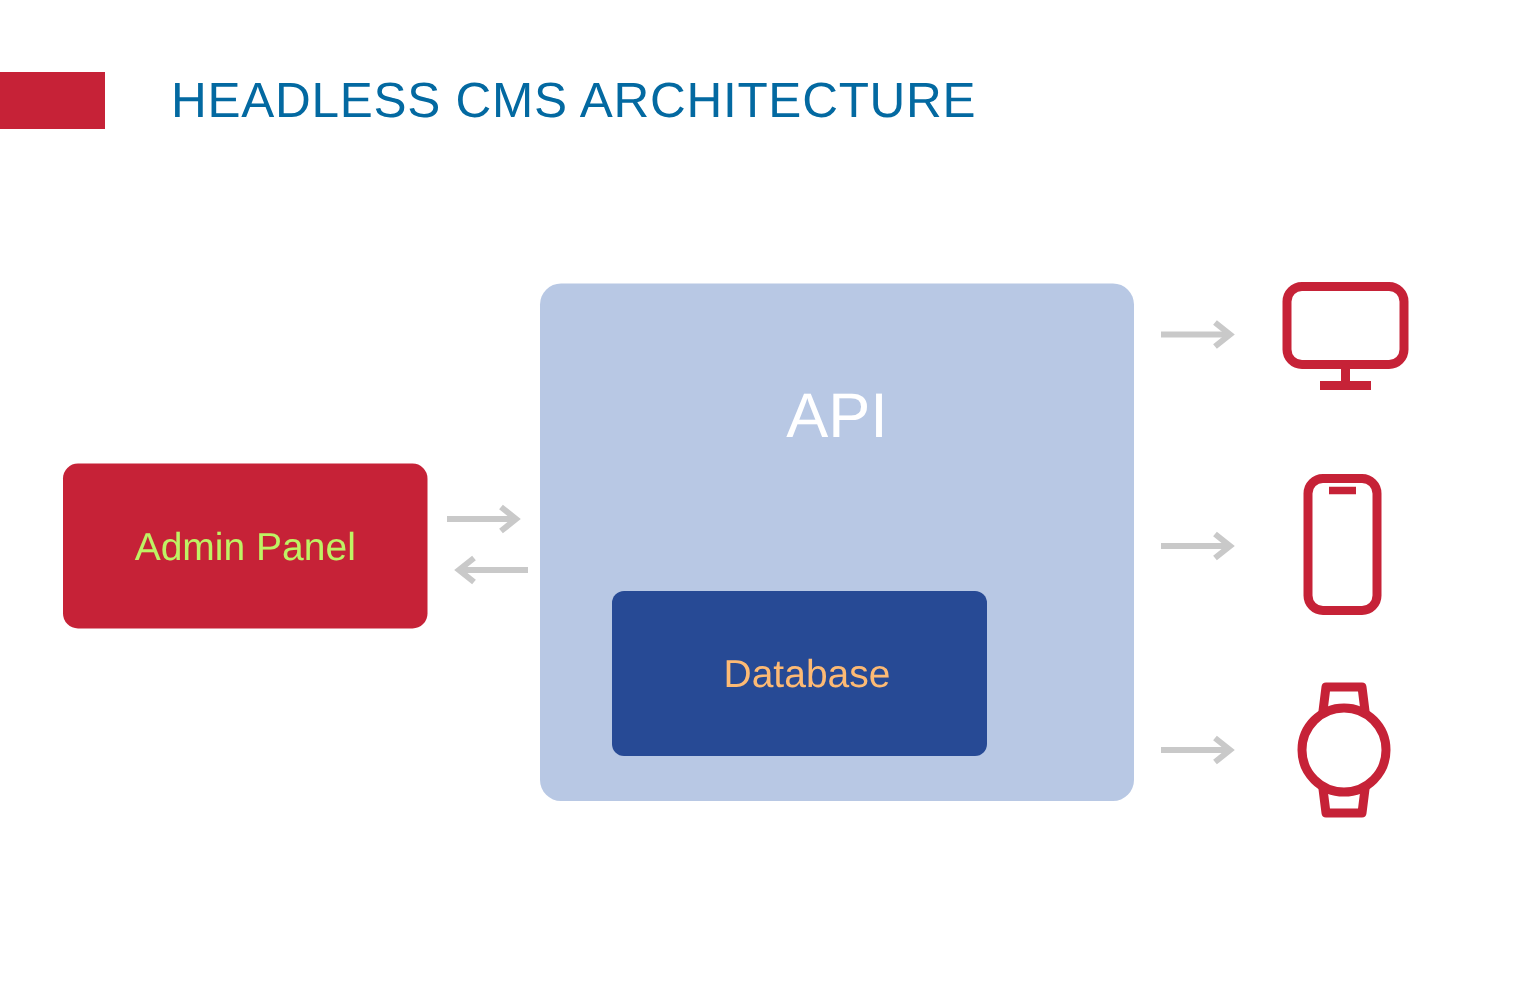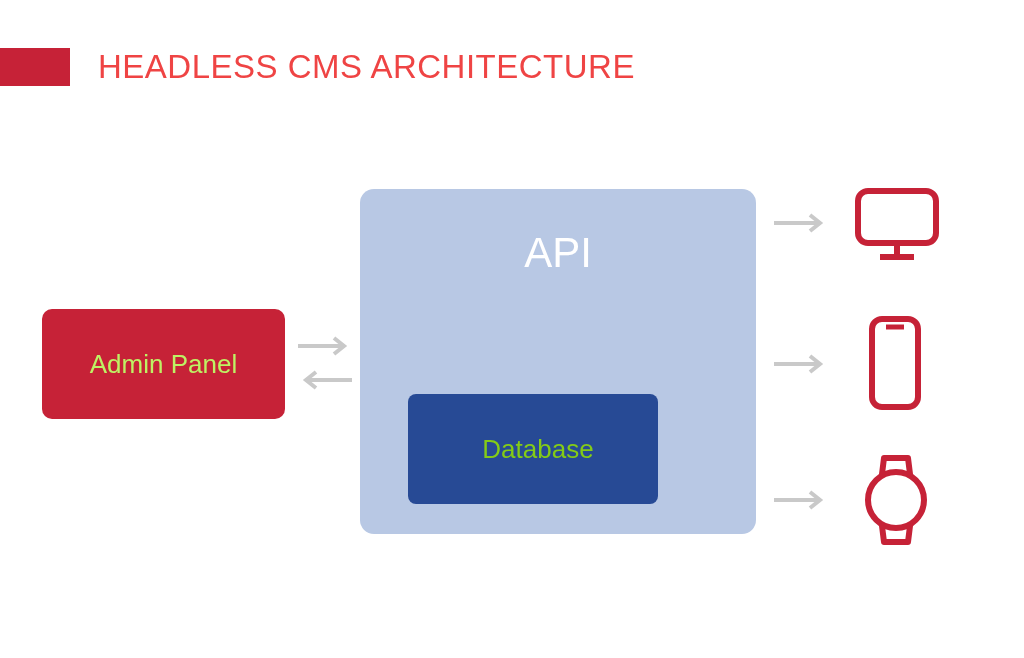--- a/index.html
+++ b/index.html
@@ -20,22 +20,22 @@
   }
   .red-bar {
     width: 70px;
     height: 38px;
     background: #c62237;
   }
   .title {
     font-size: 33px;
     font-weight: 500;
     letter-spacing: 0.5px;
-    color: #ef4444;
-    margin-left: 28px;
+    color: #0369a1;
+    margin-left: 44px;
     font-family: "Helvetica Neue", Arial, sans-serif;
   }
   .admin-box {
     position: absolute;
     left: 42px;
     top: 309px;
     width: 243px;
     height: 110px;
     background: #c62237;
     border-radius: 10px;
@@ -57,36 +57,36 @@
     background: #b8c8e4;
     border-radius: 14px;
     display: flex;
     flex-direction: column;
     align-items: center;
   }
   .api-label {
     color: #ffffff;
     font-size: 42px;
     font-weight: 400;
-    margin-top: 40px;
+    margin-top: 64px;
   }
   .db-box {
     position: absolute;
     left: 48px;
     bottom: 30px;
     width: 250px;
     height: 110px;
     background: #274a95;
     border-radius: 8px;
     display: flex;
     align-items: center;
     justify-content: center;
   }
   .db-box span {
-    color: #84cc16;
+    color: #fdba74;
     font-size: 26px;
     font-weight: 400;
     margin-left: 10px;
   }
 
   
   .arrow {
     position: absolute;
     stroke: #c9c9c9;
     stroke-width: 4;

